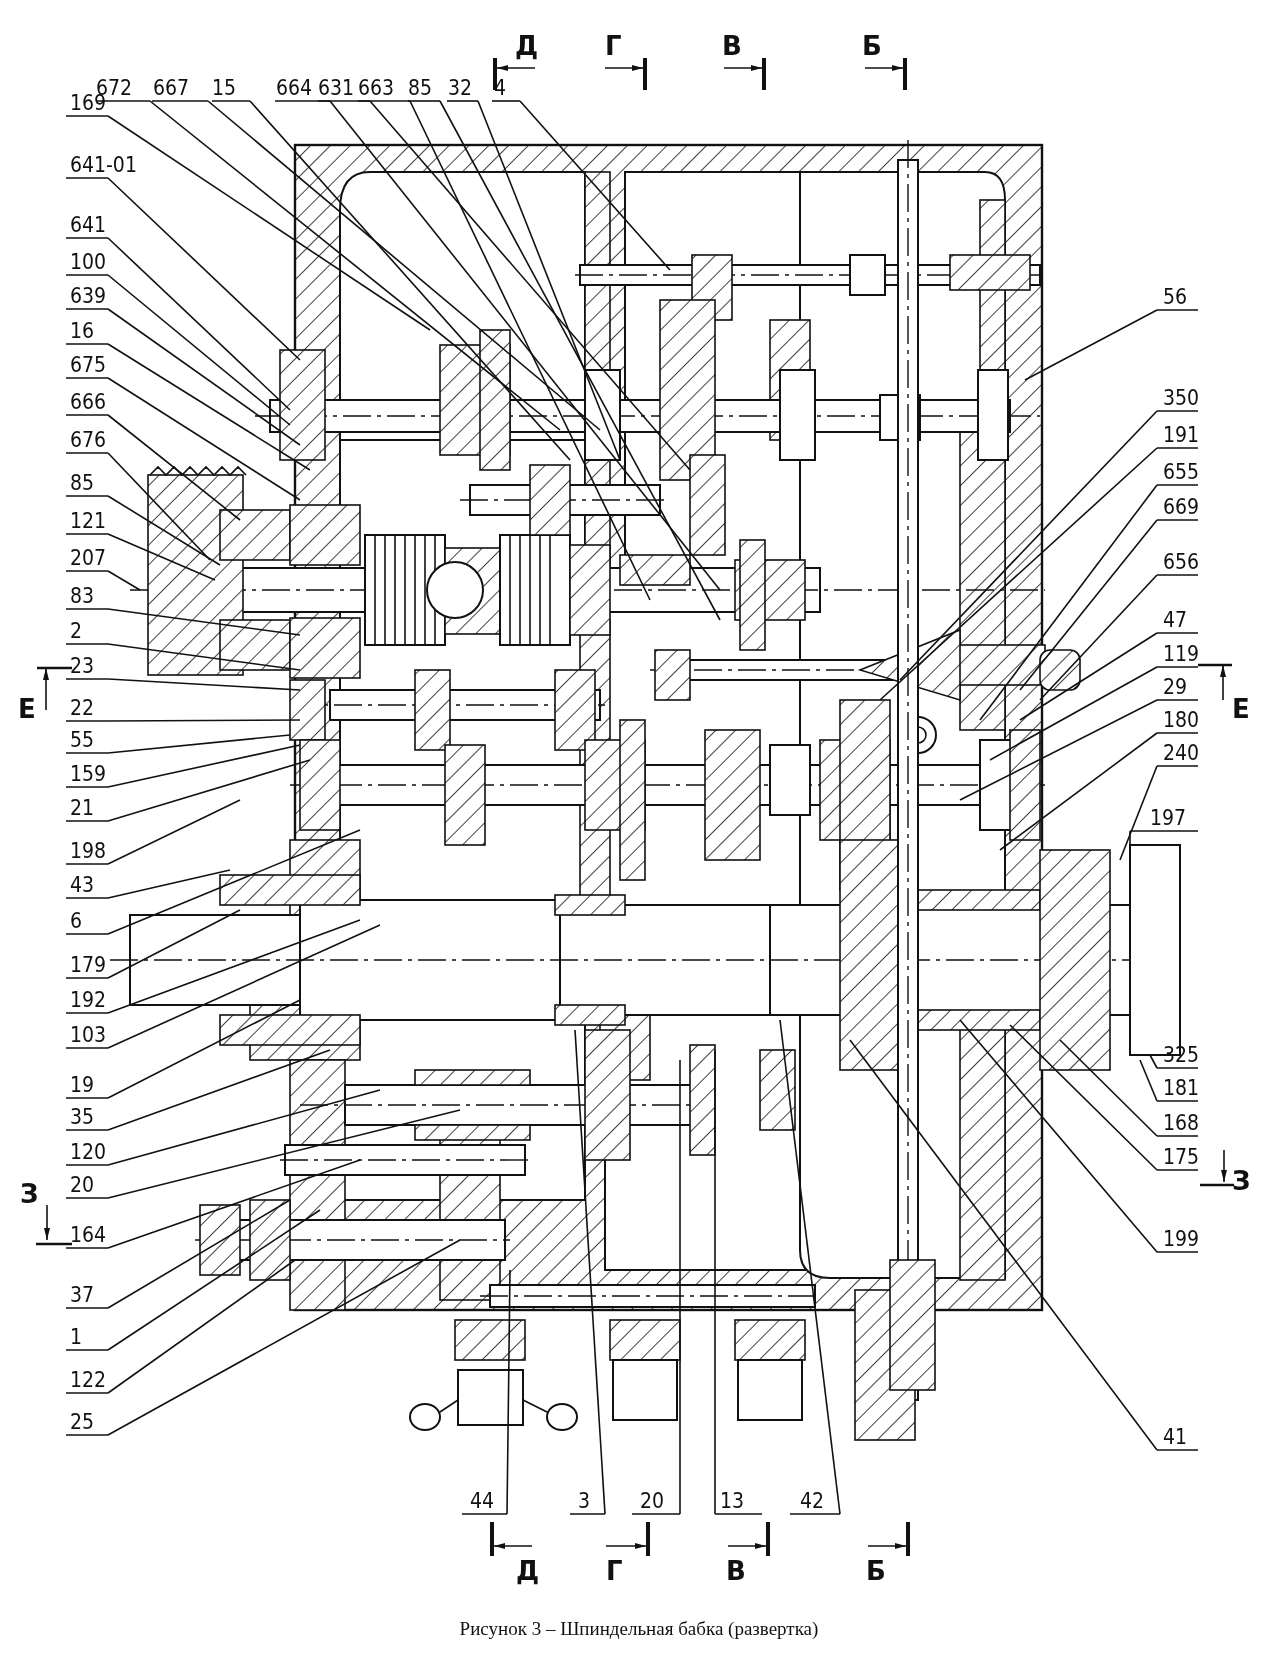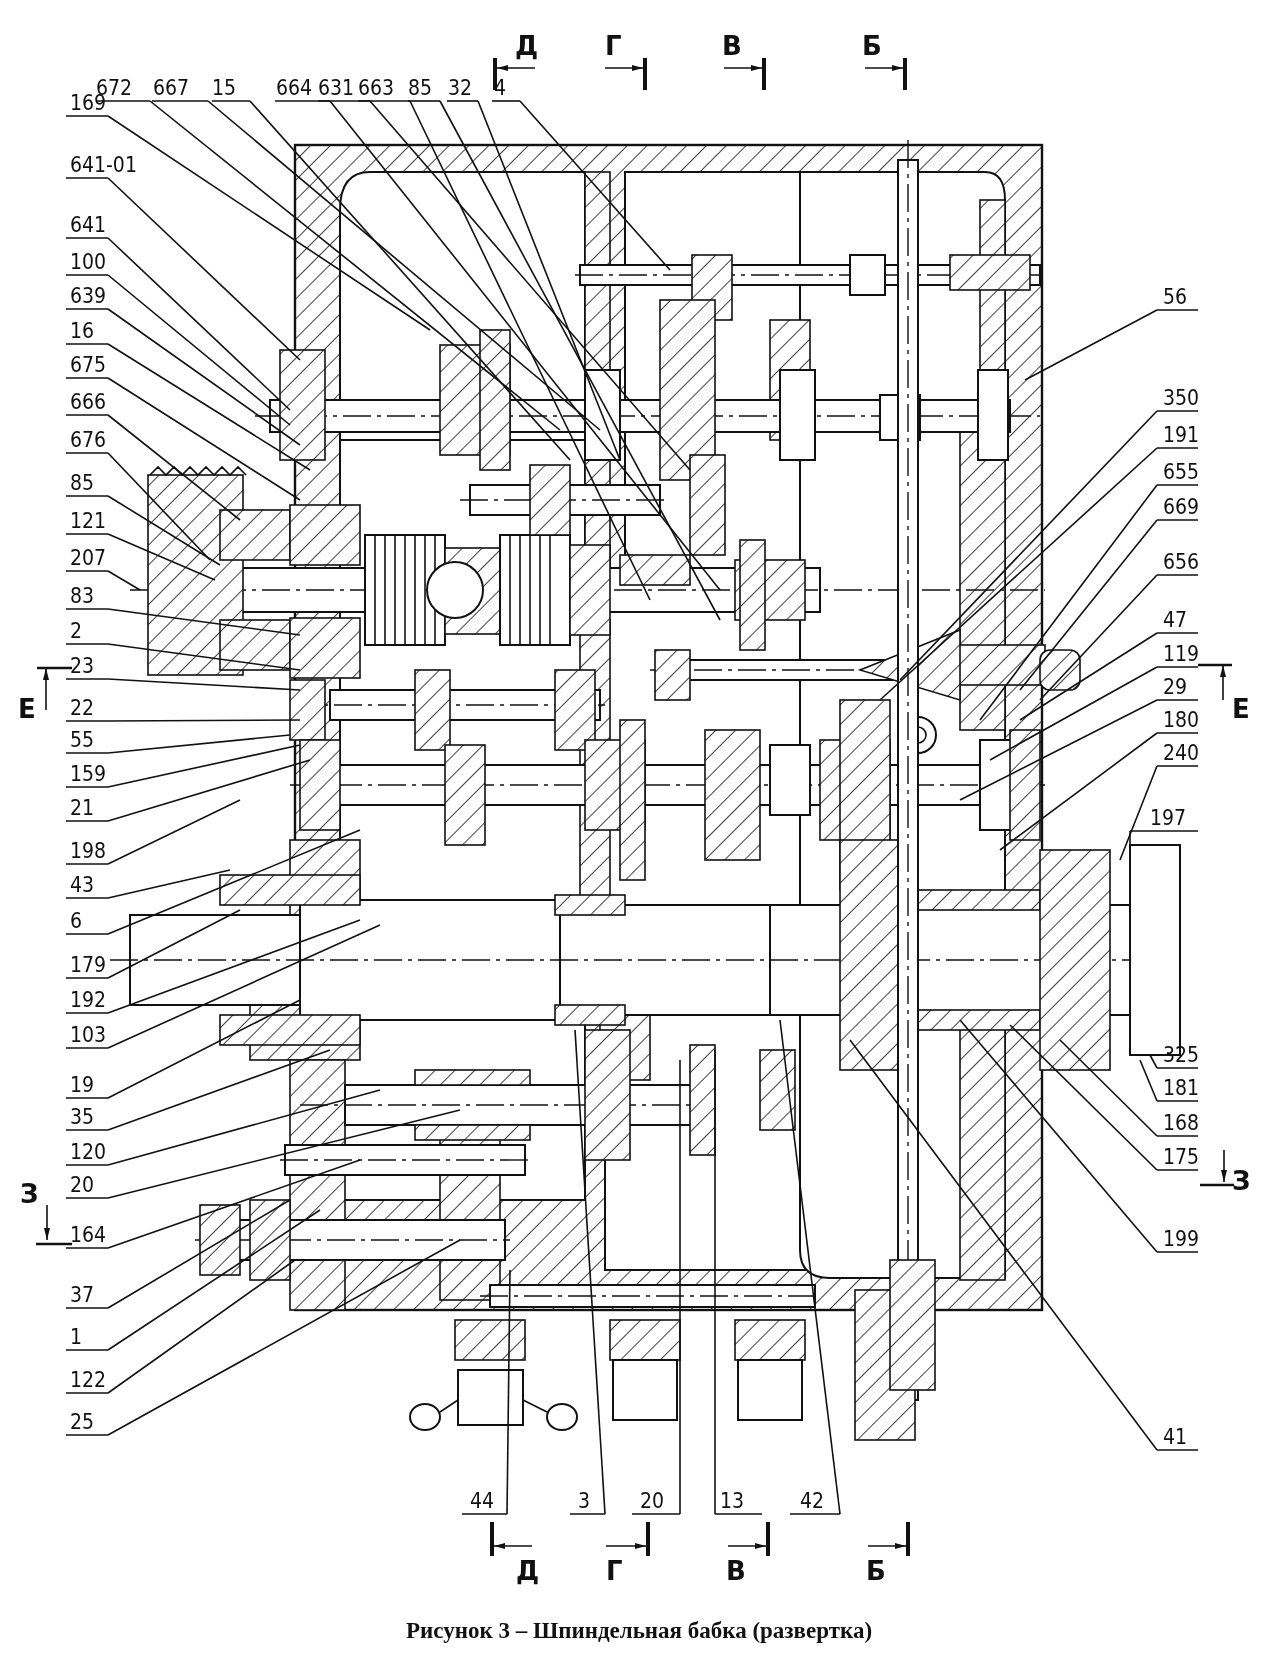--- a/index.html
+++ b/index.html
@@ -9,21 +9,21 @@
   .sec { font-family: "DejaVu Sans", sans-serif; font-size: 26px; font-weight: bold; fill: #111; }
   .ln { stroke: #111; stroke-width: 1.6; fill: none; }
   .thick { stroke: #111; stroke-width: 2.6; fill: none; }
   .secbar { stroke: #111; stroke-width: 4; }
   .body { stroke: #111; stroke-width: 2.4; fill: url(#hatch); }
   .bodyw { stroke: #111; stroke-width: 2; fill: #fff; }
   .hatchf { stroke: #111; stroke-width: 1.6; fill: url(#hatch); }
   .axis { stroke: #111; stroke-width: 1.4; stroke-dasharray: 28 6 4 6; fill: none; }
   .shaft { stroke: #111; stroke-width: 2; fill: #fff; }
   #caption { position: absolute; left: 0; width: 1278px; top: 1618px; text-align: center;
-             font-family: "Liberation Serif", "DejaVu Serif", serif; font-size: 23px; color: #111; font-weight: bold; }
+             font-family: "Liberation Serif", "DejaVu Serif", serif; font-size: 19px; color: #111; }
 </style>
 </head>
 <body>
 
 <svg id="drawing" viewBox="0 0 1278 1680" xmlns="http://www.w3.org/2000/svg">
   <defs>
     <pattern id="hatch" width="14" height="14" patternUnits="userSpaceOnUse" patternTransform="rotate(45)">
       <rect width="14" height="14" fill="#fff"></rect>
       <line x1="0" y1="0" x2="0" y2="14" stroke="#111" stroke-width="1.6"></line>
     </pattern>

